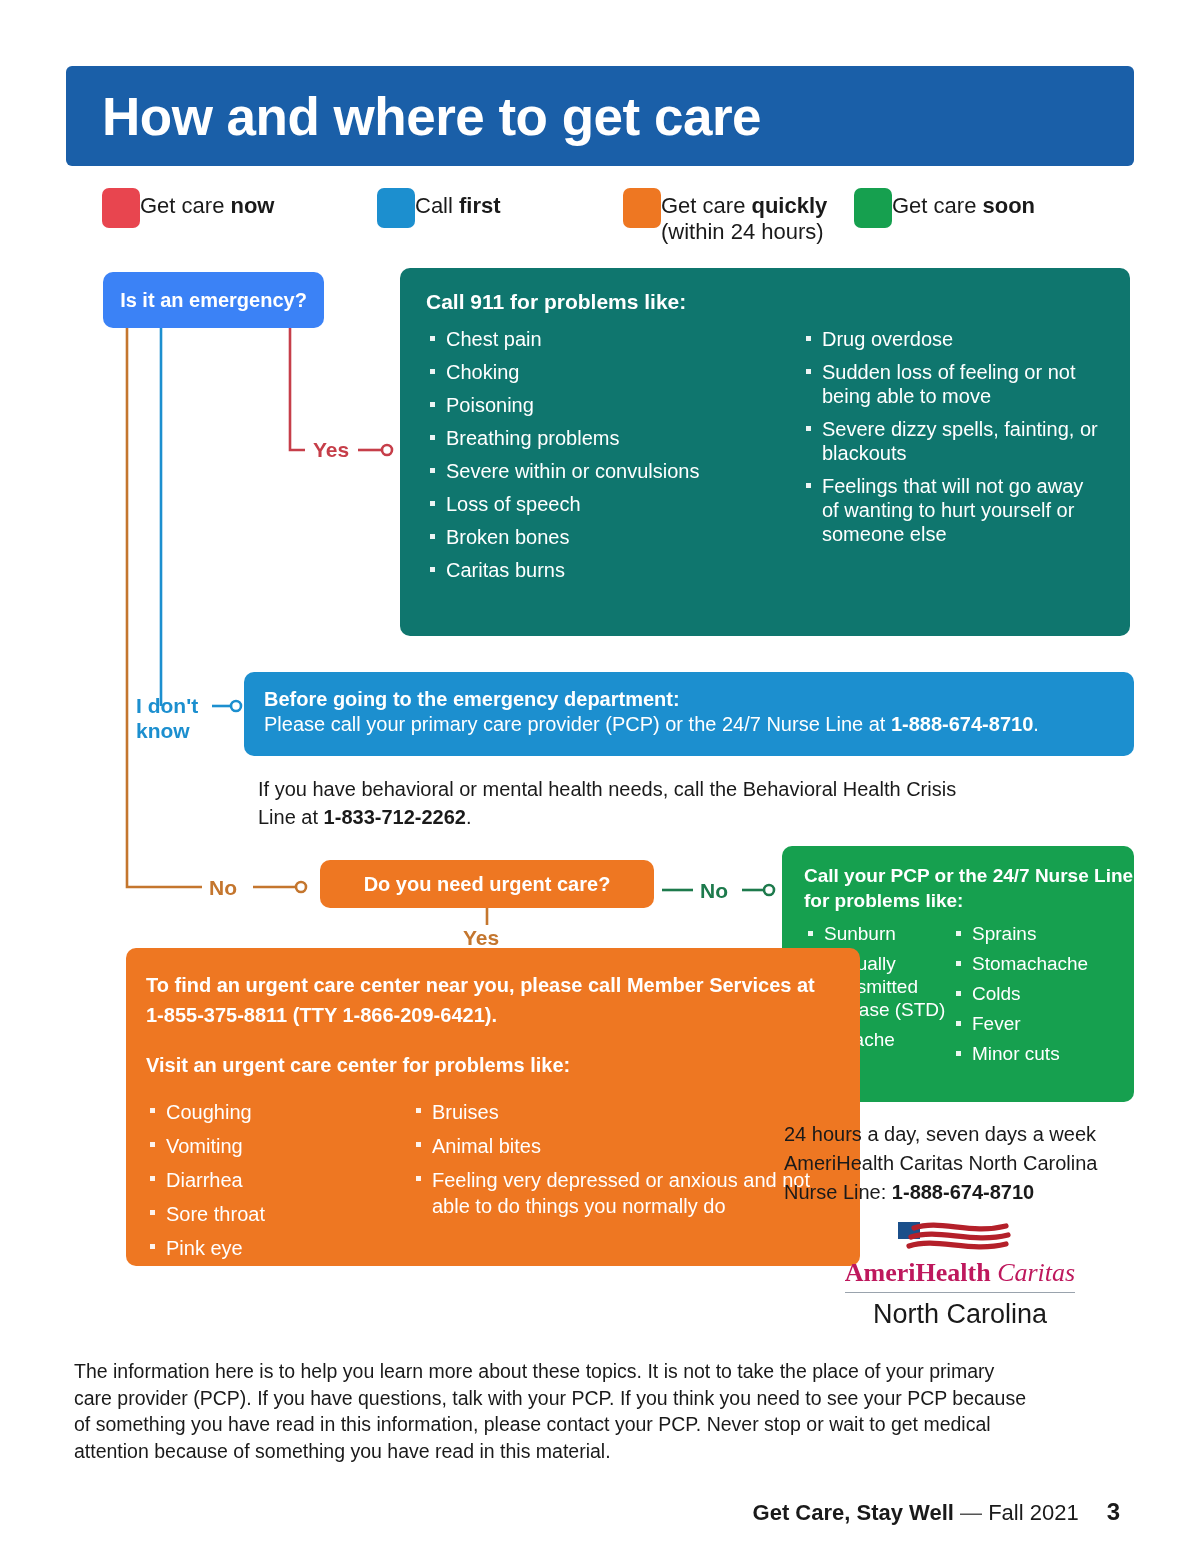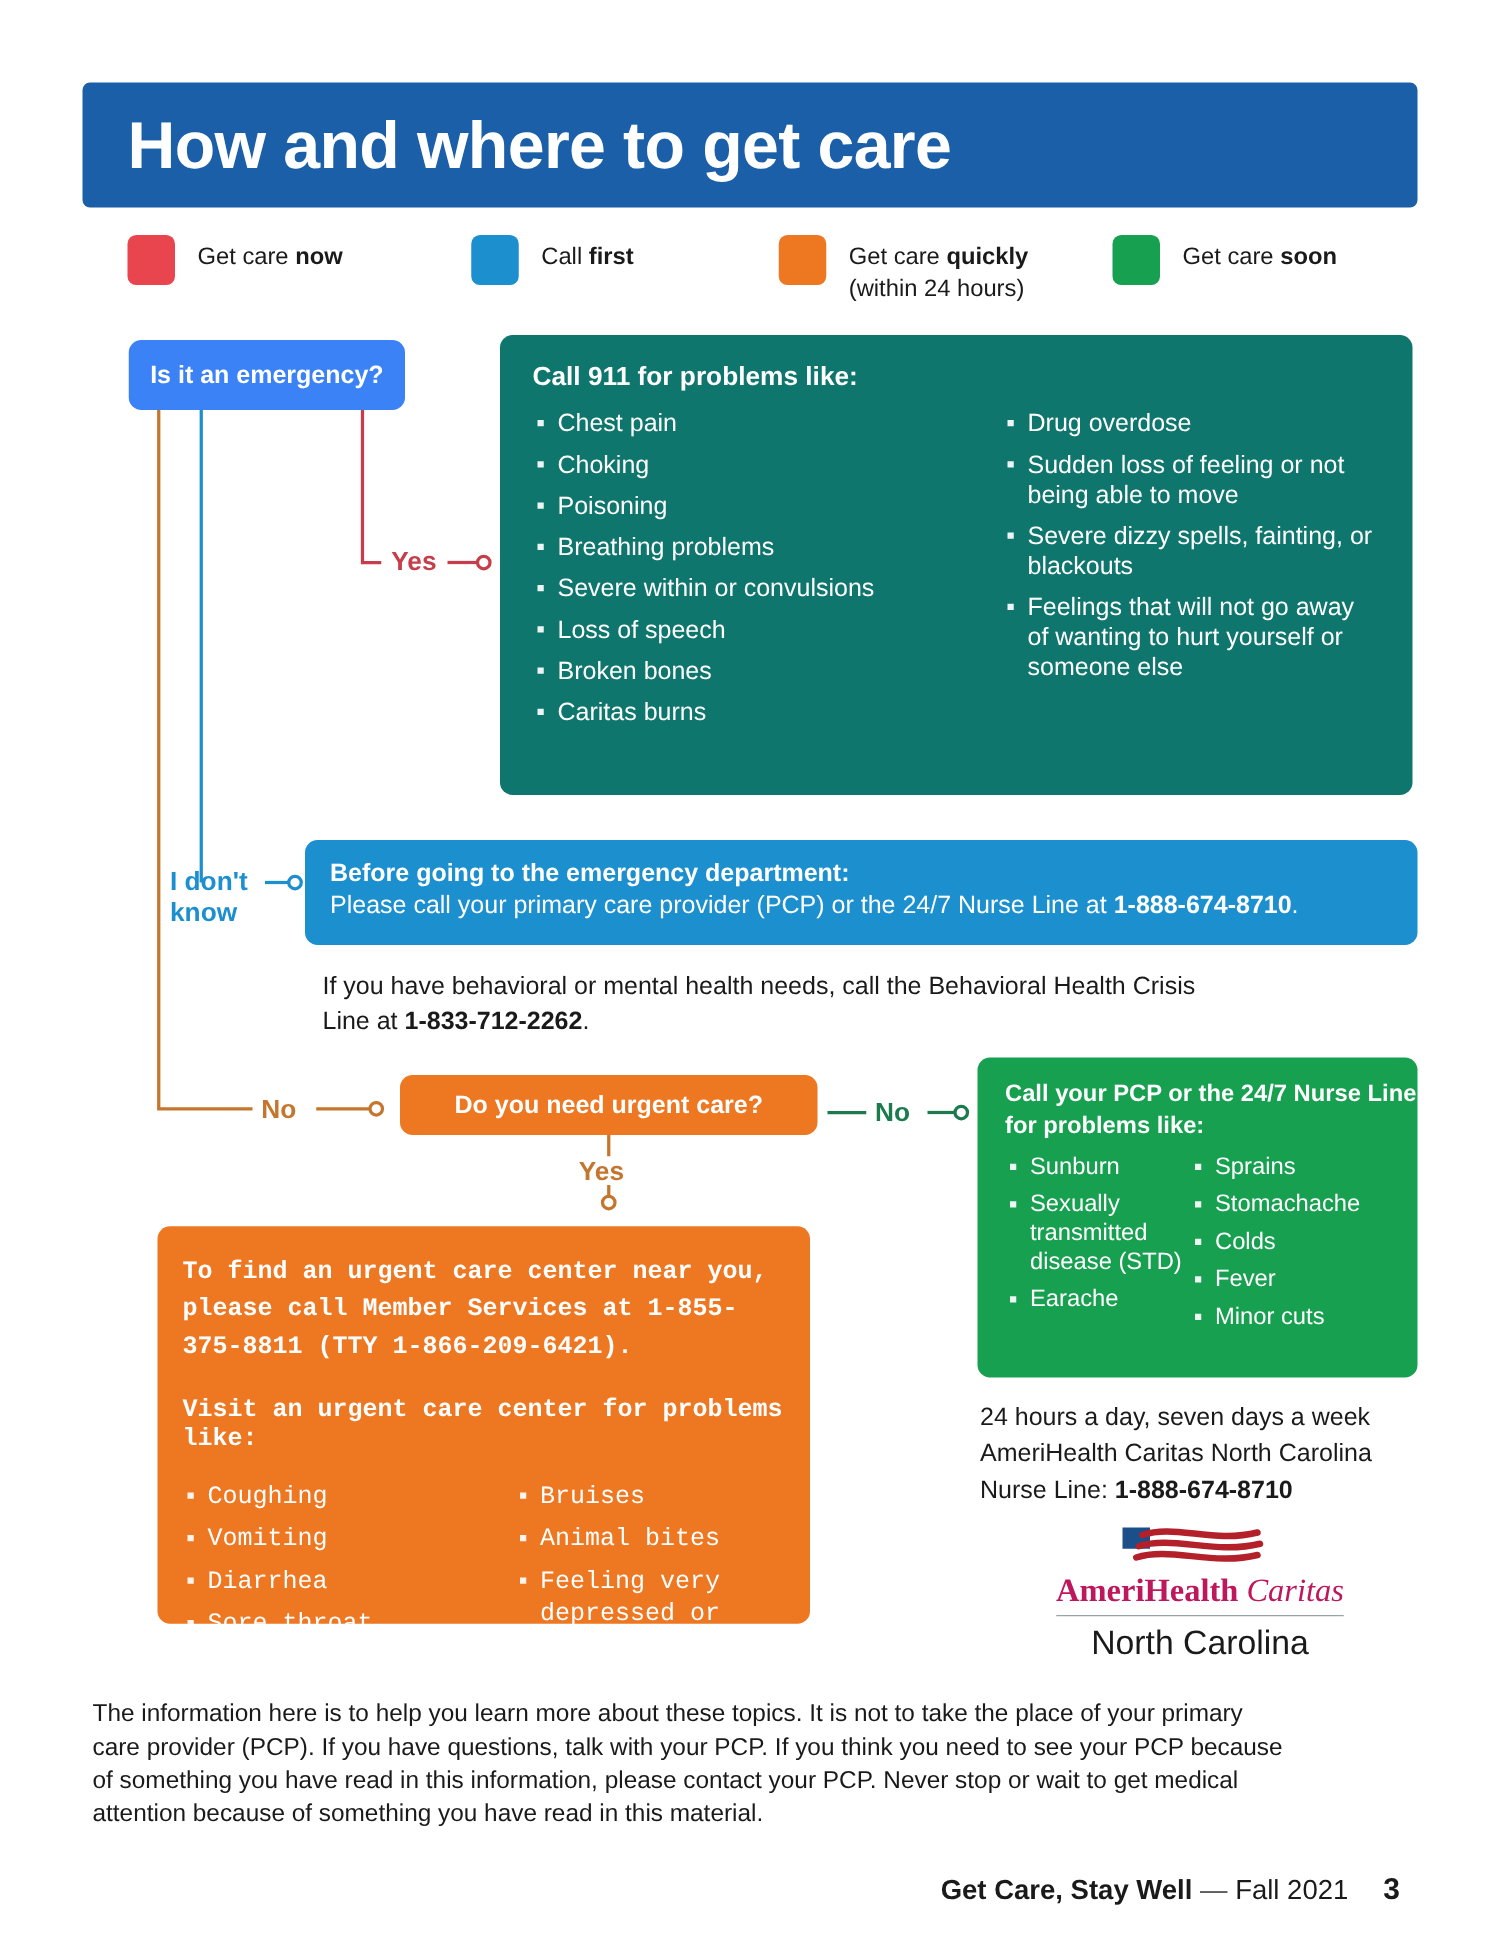--- a/index.html
+++ b/index.html
@@ -11,21 +11,21 @@
   
   #header-banner{left:66px;top:66px;width:1068px;height:100px;
       background:#1A5FA8;border-radius:6px;display:flex;align-items:center;}
   #header-title{color:#fff;font-size:53px;font-weight:bold;letter-spacing:-0.5px;
       margin-left:36px;line-height:1;}
 
   
   #legend{left:66px;top:188px;width:1068px;height:62px;}
   .legend-item{position:absolute;display:flex;align-items:flex-start;}
   .swatch{width:38px;height:40px;border-radius:7px;flex:0 0 auto;}
-  .legend-text{margin-left:18px;font-size:19px;line-height:26px;color:#1a1a1a;
+  .legend-text{font-size:22px;line-height:26px;color:#1a1a1a;
       padding-top:5px;white-space:nowrap;}
   .legend-text b{font-weight:bold;}
   .legend-sub{display:block;font-weight:normal;}
 
   
   .box{border-radius:10px;color:#fff;}
 
   #emergency-node{left:103px;top:272px;width:221px;height:56px;background:#3b82f6;
       display:flex;align-items:center;justify-content:center;}
   #emergency-node span{font-size:20px;font-weight:bold;color:#fff;}
@@ -53,21 +53,21 @@
   #urgent-node{left:320px;top:860px;width:334px;height:48px;background:#EE7722;
       display:flex;align-items:center;justify-content:center;}
   #urgent-node span{font-size:20px;font-weight:bold;color:#fff;}
 
   #pcp-panel{left:782px;top:846px;width:352px;height:256px;background:#16A04F;}
   #pcp-panel .hd{font-size:19px;font-weight:bold;margin:17px 0 2px 22px;line-height:25px;}
   #pcp-panel .cols{padding:0 14px 0 22px;}
   #pcp-panel .col.left{flex:0 0 148px;}
   #pcp-panel ul.blist li{font-size:19px;line-height:23px;margin:7px 0;}
 
-  #urgent-panel{left:126px;top:981px;width:522px;height:318px;background:#EE7722;font-family:Liberation Mono, monospace;}
+  #urgent-panel{left:126px;top:948px;width:734px;height:318px;background:#EE7722;}
   #urgent-panel .hd{font-size:20px;font-weight:bold;margin:22px 22px 0 20px;line-height:30px;}
   #urgent-panel .hd2{font-size:20px;font-weight:bold;margin:24px 20px 0 20px;}
   #urgent-panel .cols{padding:14px 20px 0 20px;}
   #urgent-panel .col.left{flex:0 0 266px;}
   #urgent-panel ul.blist li{font-size:20px;line-height:26px;margin:8px 0;}
 
   
   #nurse-line{left:784px;top:1120px;width:360px;font-size:20px;line-height:29px;
       color:#1a1a1a;}
   #nurse-line b{font-weight:bold;}
@@ -120,21 +120,21 @@
       <span>Call </span><b>first</b>
     </div>
   </div>
   <div class="legend-item" style="left:557px;top:0;">
     <div class="swatch" style="background: rgb(238, 119, 34);"></div>
     <div class="legend-text">
       <span>Get care </span><b>quickly</b>
       <span class="legend-sub">(within 24 hours)</span>
     </div>
   </div>
-  <div class="legend-item" style="left:824px;top:0;">
+  <div class="legend-item" style="left:788px;top:0;">
     <div class="swatch" style="background: rgb(22, 160, 79);"></div>
     <div class="legend-text">
       <span>Get care </span><b>soon</b>
     </div>
   </div>
 </div>
 
 <svg id="wires" viewBox="0 0 1200 1558">
 
   <path d="M 290 328 L 290 450 L 305 450" fill="none" stroke="#C63E49" stroke-width="2.6"></path>

